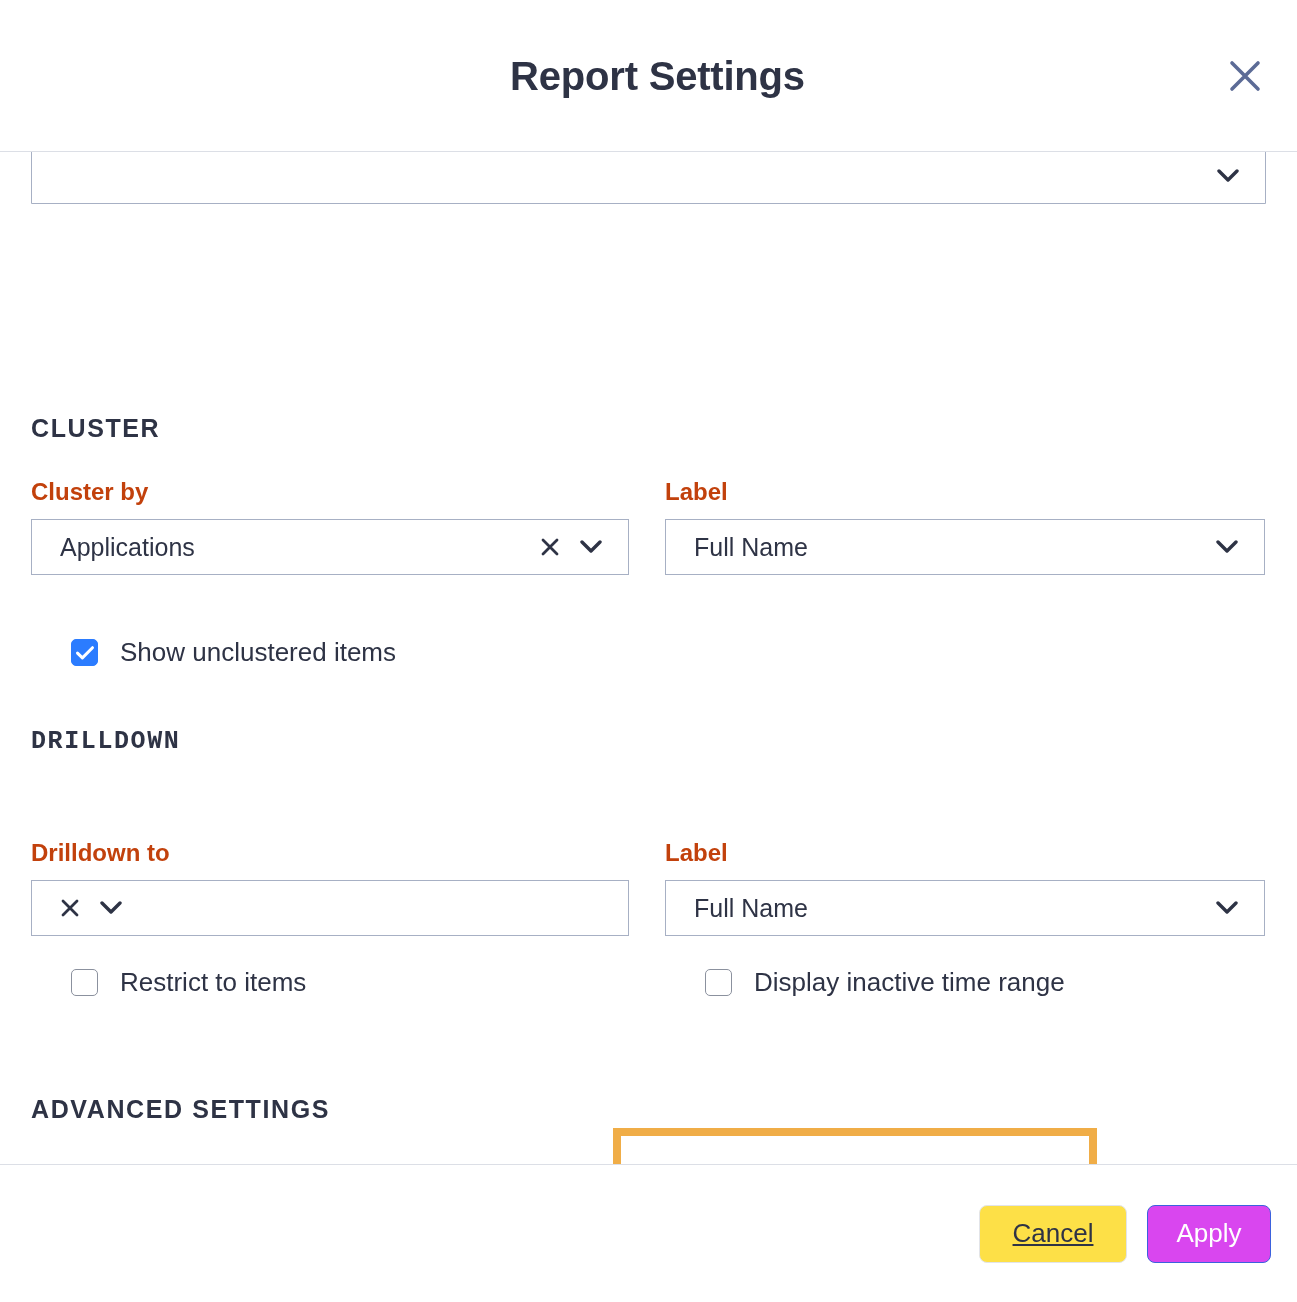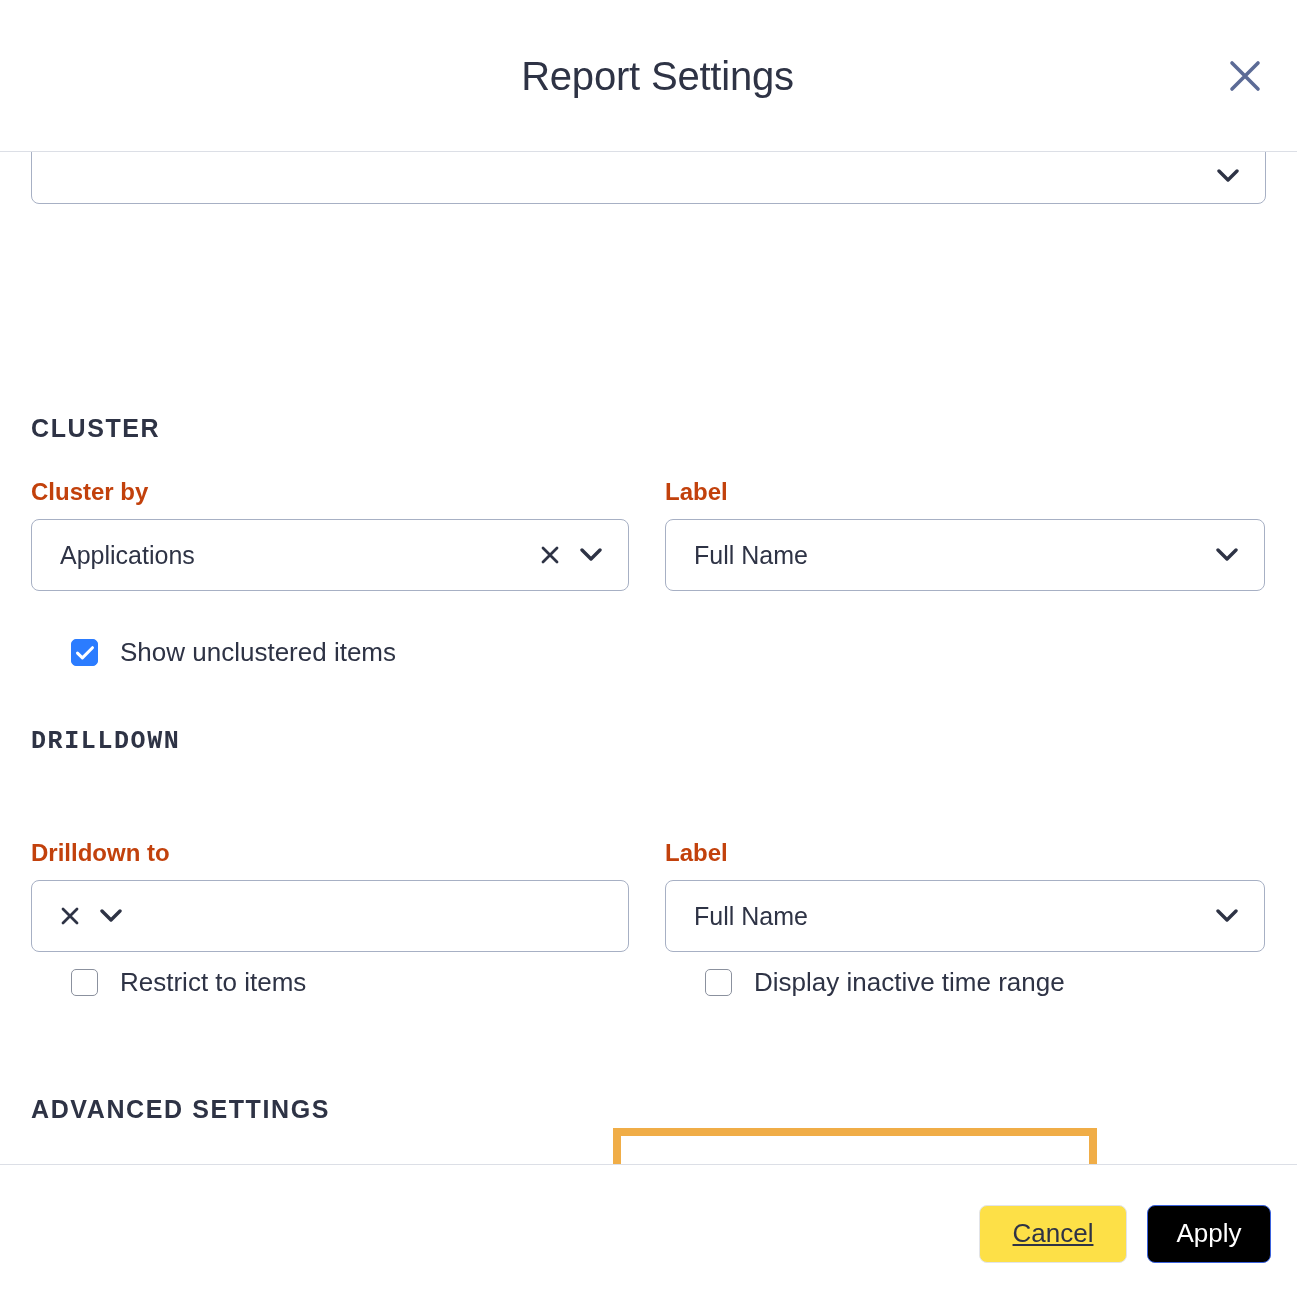--- a/index.html
+++ b/index.html
@@ -28,21 +28,21 @@
     height: 152px;
     flex: 0 0 152px;
     border-bottom: 1px solid #dcdfe6;
     display: flex;
     align-items: center;
     justify-content: center;
   }
 
   .dialog-title {
     font-size: 40px;
-    font-weight: normal;
+    font-weight: bold;
     color: #2e3345;
     letter-spacing: -0.2px;
     line-height: 1;
     margin-left: 18px;
   }
 
   .close-button {
     position: absolute;
     right: 26px;
     top: 50px;
@@ -66,23 +66,23 @@
   }
 
   
   .top-field {
     margin-top: 0;
     padding-top: 0;
   }
 
   .select-box {
     position: relative;
-    height: 72px;
+    height: 56px;
     border: 1px solid #a7b0c4;
-    border-radius: 8px;
+    border-radius: 0;
     background: #ffffff;
     display: flex;
     align-items: center;
     padding: 0 14px 0 28px;
     cursor: pointer;
   }
   
   .select-box.clipped {
     height: 74px;
     margin-top: -22px;
@@ -224,21 +224,21 @@
     justify-content: center;
   }
   .btn-cancel {
     background: #fde047;
     border: 1px solid #e2e4e9;
     color: #2e3345;
     min-width: 148px;
     text-decoration: underline;
   }
   .btn-apply {
-    background: #000000;
+    background: #d946ef;
     border: 1px solid #3b62dd;
     color: #ffffff;
     min-width: 124px;
   }
 </style>
 </head>
 <body>
 
 <div class="dialog">
 

